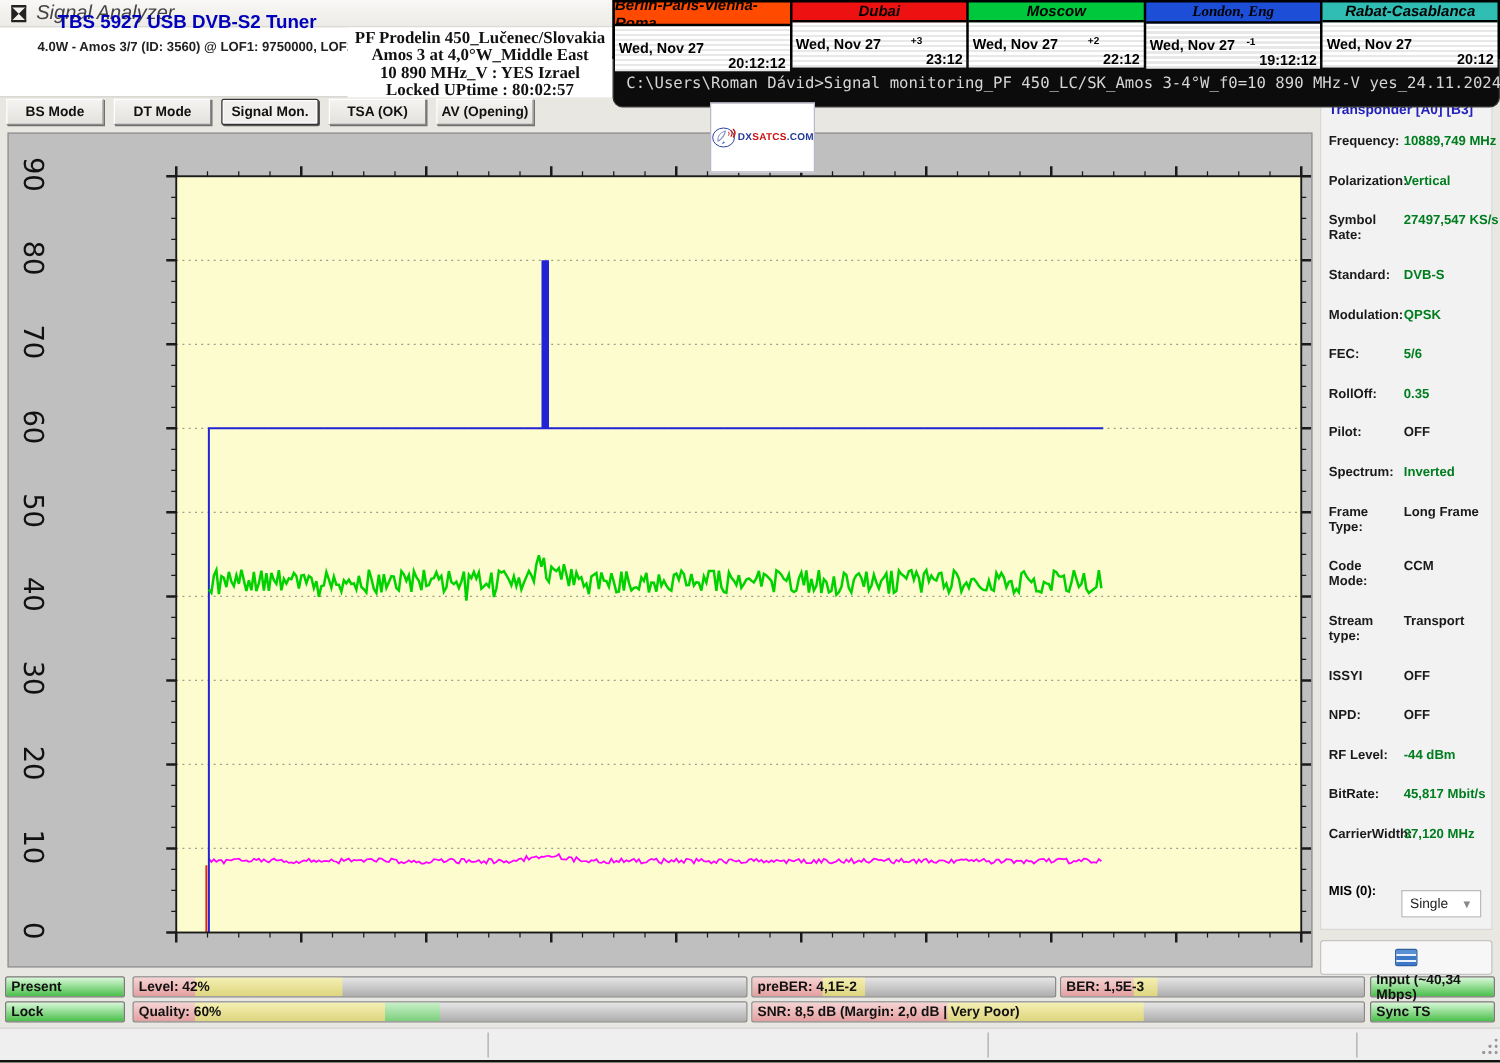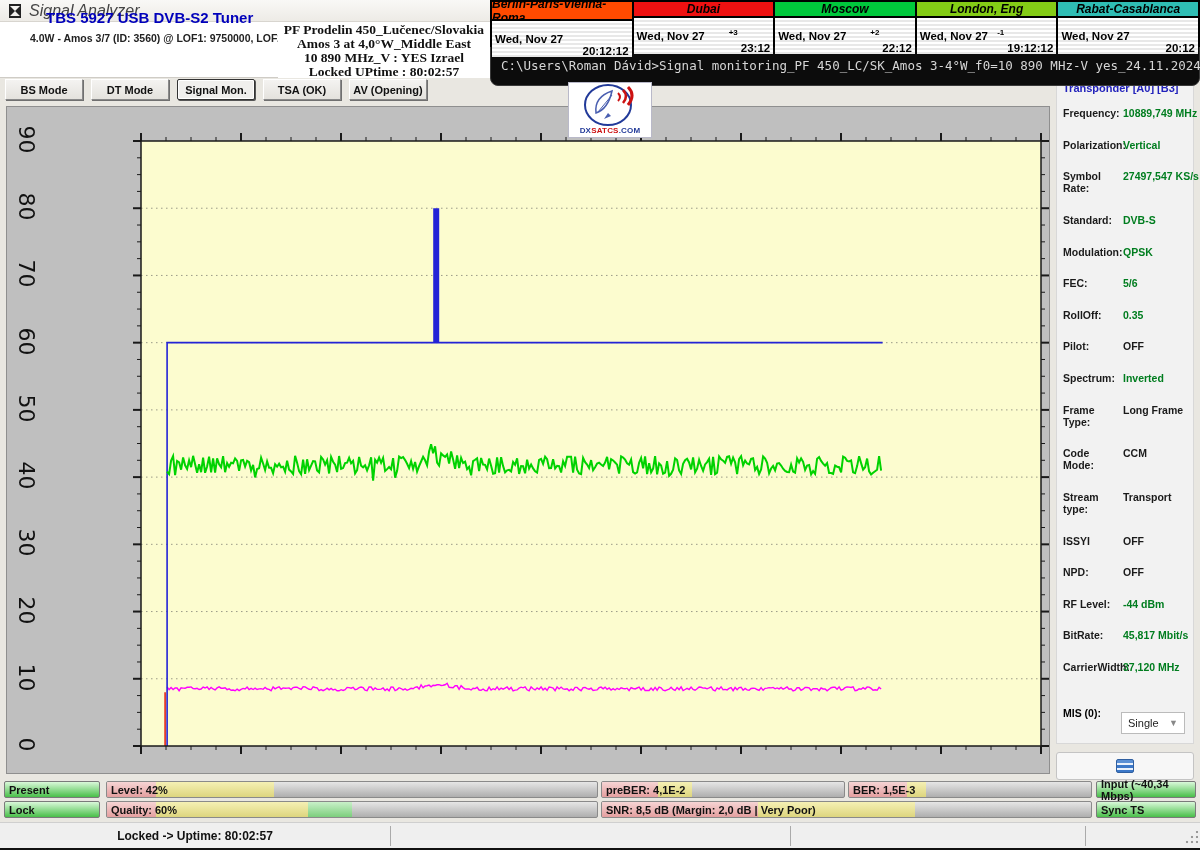--- a/index.html
+++ b/index.html
@@ -41,21 +41,21 @@
 
   
   .tabs { position:absolute; left:5px; top:79px; height:22px; display:flex; gap:8px; z-index:5;justify-content:center; }
   .tab { width:78px; height:21px; background:linear-gradient(#f4f3f1,#e4e2dd);
     border:1px solid #8a8a8a; border-top-color:#fff; border-left-color:#fff; box-shadow:1px 1px 0 #707070;
     font-size:11px; font-weight:bold; color:#111; display:flex; align-items:center; justify-content:center; }
   .tab.active { border:1px solid #333; box-shadow:inset 0 0 0 1px #fff, 1px 1px 0 #555; border-radius:2px; background:#f0efed; }
 
   
   .logo { position:absolute; left:568px; top:82px; width:84px; height:56px; background:#fff;
-    border:1px solid #b9b9c9; z-index:25; display:flex; flex-direction:column; align-items:center; }
+    border:1px solid #b9b9c9; z-index:25; display:flex; flex-direction:row; align-items:center; }
   .logo svg { display:block; }
   .logo .txt { font-size:8px; font-weight:bold; letter-spacing:.2px; line-height:8px; }
   .logo .b { color:#223a99; } .logo .r { color:#cc1111; }
 
   
   .chart { position:absolute; left:6px; top:106px; width:1044px; height:668px; background:#bfbfbf; border:1px solid #8f8f8f; }
   .legend { position:absolute; left:46px; top:4px; display:flex; gap:32px; align-items:center; }
   .legend .item { display:flex; align-items:center; gap:8px; font-size:13px; color:#111; }
   .legend .swatch { width:30px; height:0; border-top-width:2px; border-top-style:solid; }
   .ylab { position:absolute; width:30px; text-align:center; font-family:"DejaVu Sans",sans-serif;
@@ -151,21 +151,21 @@
     </div>
     <div class="clock">
       <div class="city" style="background: rgb(0, 200, 60);">Moscow</div>
       <div class="when">
         <span class="date">Wed, Nov 27</span>
         <span class="off">+2</span>
         <span class="time">22:12</span>
       </div>
     </div>
     <div class="clock">
-      <div class="city" style="background: #84cc16;">London, Eng</div>
+      <div class="city" style="background: #1d4ed8; font-family: Liberation Serif, serif;">London, Eng</div>
       <div class="when">
         <span class="date">Wed, Nov 27</span>
         <span class="off">-1</span>
         <span class="time">19:12:12</span>
       </div>
     </div>
     <div class="clock">
       <div class="city" style="background: rgb(47, 189, 180);">Rabat-Casablanca</div>
       <div class="when">
         <span class="date">Wed, Nov 27</span>
@@ -490,18 +490,17 @@
     </div>
     <div class="sbar" style="left: 601px; width: 491px; top: 801px;">
       <div class="seg pink" style="left: 0%; width: 32%;"></div>
       <div class="seg yellow" style="left: 32%; width: 32%;"></div>
       <div class="lab">SNR: 8,5 dB (Margin: 2,0 dB | Very Poor)</div>
     </div>
     <div class="badge" style="left: 1096px; width: 100px; top: 801px;">Sync TS</div>
   </div>
 
 <div class="statusbar">
-  <div class="status-sec" style="left:0;width:390px">Locked -&gt; Uptime: 80:02:57</div>
   <div class="status-div" style="left:390px"></div>
   <div class="status-div" style="left:790px"></div>
   <div class="status-div" style="left:1085px"></div>
   <div class="grip"></div>
 </div>
 
 </body></html>

